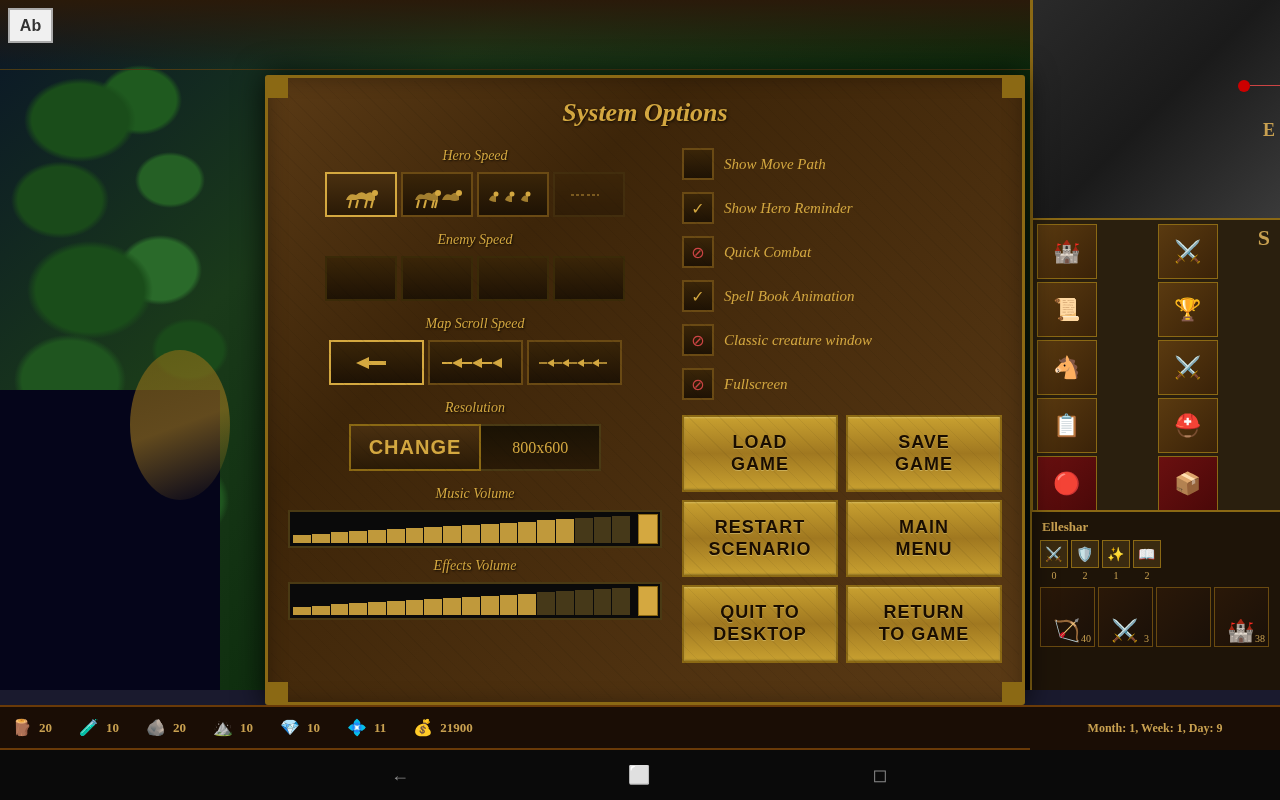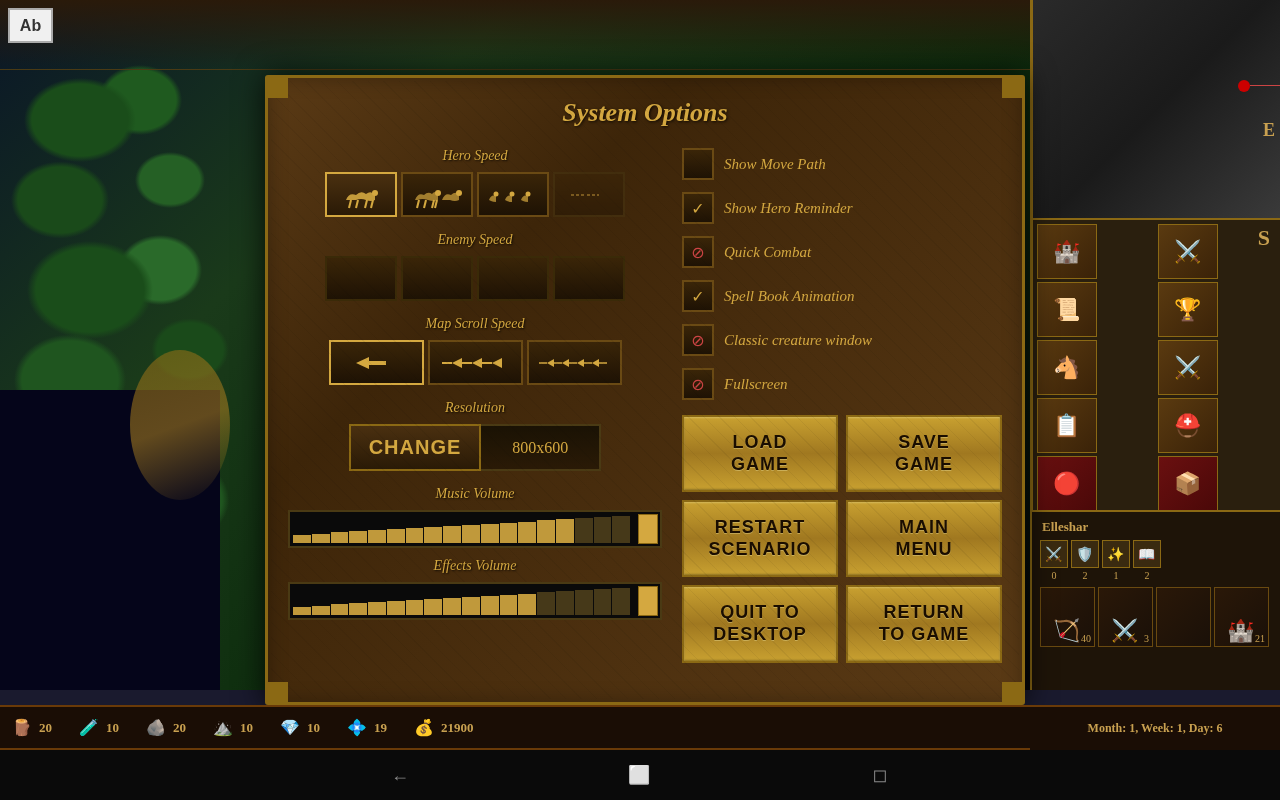--- a/index.html
+++ b/index.html
@@ -670,21 +670,21 @@
       <span class="troop-count">40</span>
     </div>
     <div class="troop-cell">
       <span style="font-size:22px">⚔️</span>
       <span class="troop-count">3</span>
     </div>
     <div class="troop-cell">
     </div>
     <div class="troop-cell">
       <span style="font-size:22px">🏰</span>
-      <span class="troop-count">21</span>
+      <span class="troop-count">38</span>
     </div>
   </div>
 </div>
 
 <div class="system-options-overlay">
   <div class="corner-tl"></div>
   <div class="corner-tr"></div>
   <div class="corner-bl"></div>
   <div class="corner-br"></div>
 
@@ -901,29 +901,29 @@
   <div class="status-item">
     <span class="resource-icon">⛰️</span>
     <span>10</span>
   </div>
   <div class="status-item">
     <span class="resource-icon">💎</span>
     <span>10</span>
   </div>
   <div class="status-item">
     <span class="resource-icon">💠</span>
-    <span>19</span>
+    <span>11</span>
   </div>
   <div class="status-item">
     <span class="resource-icon">💰</span>
     <span>21900</span>
   </div>
 </div>
 
 <div class="right-status-bar">
-  <span>Month: 1, Week: 1, Day: 6</span>
+  <span>Month: 1, Week: 1, Day: 9</span>
 </div>
 
 <div class="nav-bar">
   <div class="nav-btn">←</div>
   <div class="nav-btn">⬜</div>
   <div class="nav-btn">◻</div>
 </div>
 
 </body></html>

